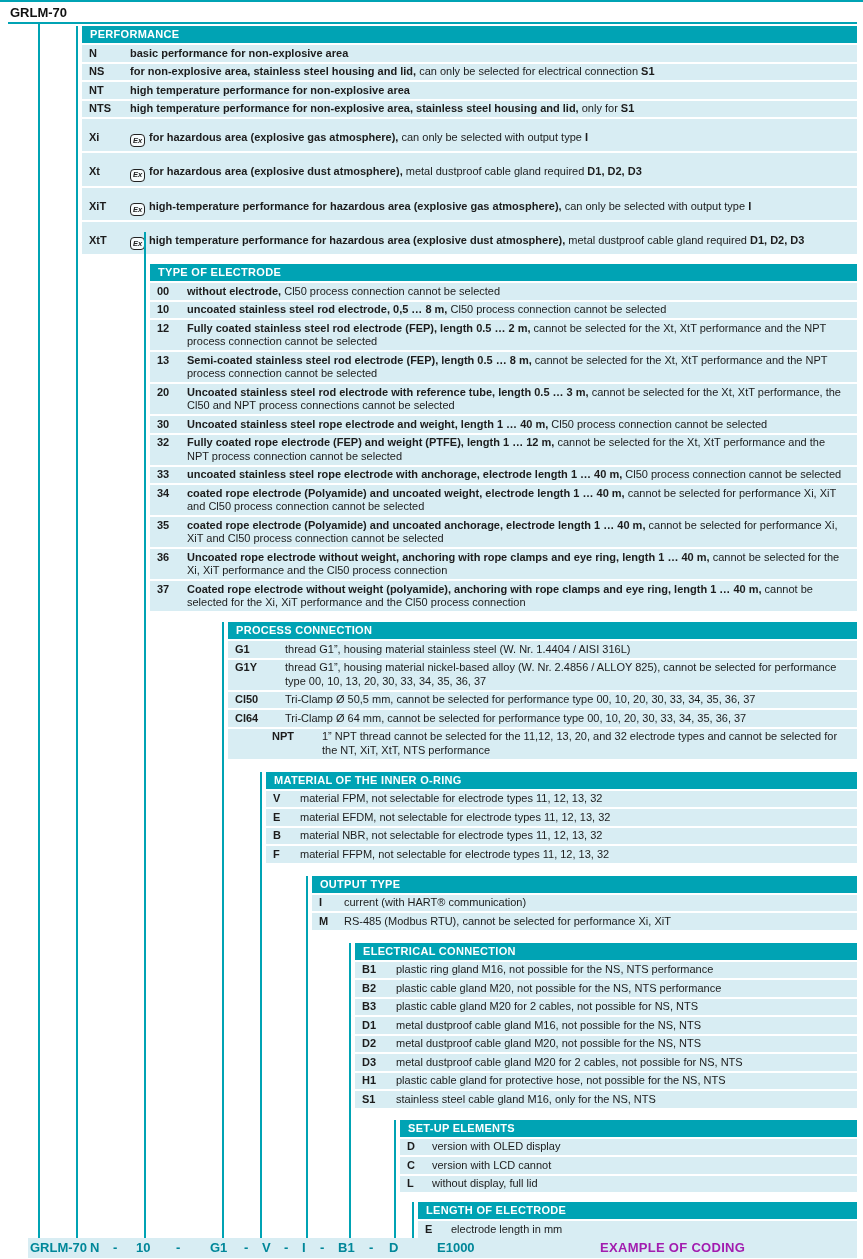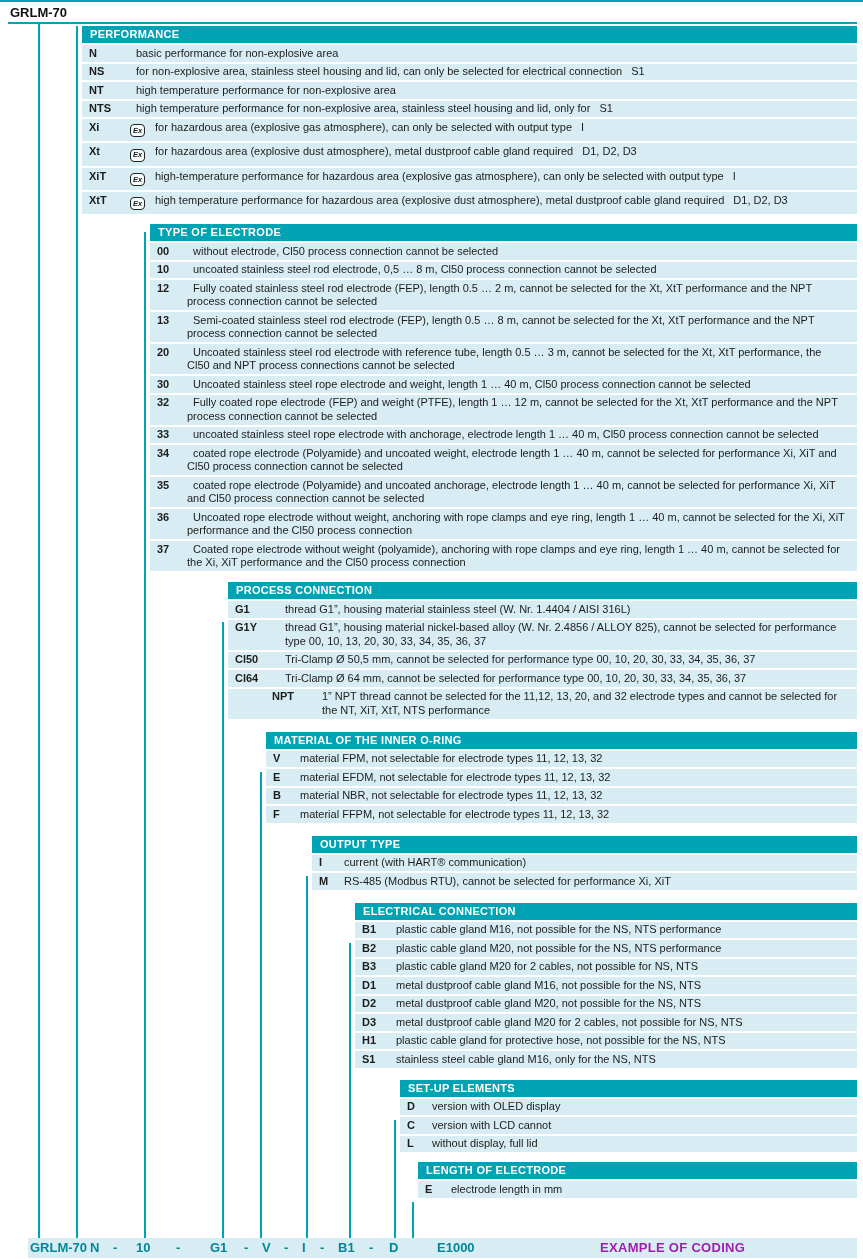--- a/index.html
+++ b/index.html
@@ -4,24 +4,24 @@
 <style>
   html,body{margin:0;padding:0;background:#ffffff;}
   body{font-family:"Liberation Sans", sans-serif;}
   #page{position:relative;width:863px;height:1259px;background:#fff;overflow:hidden;border-top:2px solid #00a3b4;box-sizing:border-box;}
   .page-title{font-size:13px;font-weight:bold;color:#111;padding:4px 0 3px 10px;line-height:13px;}
   .title-rule{height:2px;background:#00a3b4;margin:0 6px 0 8px;}
   .section{margin-right:6px;}
   .sec-title{background:#00a3b4;color:#fff;font-size:11px;font-weight:bold;letter-spacing:.3px;padding:2px 8px;line-height:13px;}
   .sec-rows{}
   .row{display:flex;background:#d8edf3;margin-top:2px;font-size:11px;line-height:13.5px;color:#1c1c1c;}
-  .row.has-icon .code, .row.has-icon .desc{padding-top:2px;padding-bottom:4px;}
+  .row.has-icon .code, .row.has-icon .desc{padding-top:12px;padding-bottom:4px;}
   .code{font-weight:bold;flex:0 0 auto;padding:1.5px 0 1.5px 7px;}
   .desc{flex:1 1 auto;padding:1.5px 10px 1.5px 0;}
-  .desc .b{font-weight:normal;margin-left:6px;}
+  .desc .b{font-weight:bold;}
   .ex-icon{display:inline-flex;align-items:center;justify-content:center;width:13px;height:11px;border:1.4px solid #222;border-radius:4px;font-size:7.5px;font-style:italic;font-weight:bold;color:#222;margin-right:4px;vertical-align:-2px;background:#f6fbfc;}
   .vline{position:absolute;width:2px;background:#00a3b4;}
   #example-row{position:absolute;left:28px;right:6px;top:1236px;height:20px;background:#d8edf3;}
   .ex-item{position:absolute;top:2px;font-size:13px;font-weight:bold;color:#008799;white-space:nowrap;line-height:16px;}
   .ex-label{position:absolute;top:2px;font-size:13px;font-weight:bold;color:#a21caf;white-space:nowrap;line-height:16px;letter-spacing:.3px;}
 </style>
 </head>
 <body>
 
 <div id="page">
@@ -175,21 +175,21 @@
             <div class="code" style="width: 25px;">M</div>
             <div class="desc"><span>RS-485 (Modbus RTU), cannot be selected for performance Xi, XiT</span></div>
           </div>
         </div>
   </div>
       <div class="section" style="margin-left: 355px; margin-top: 13px;">
     <div class="sec-title">ELECTRICAL CONNECTION</div>
     <div class="sec-rows">
           <div class="row">
             <div class="code" style="width: 34px;">B1</div>
-            <div class="desc"><span>plastic cable gland M16, not possible for the NS, NTS performance</span></div>
+            <div class="desc"><span>plastic ring gland M16, not possible for the NS, NTS performance</span></div>
           </div>
           <div class="row">
             <div class="code" style="width: 34px;">B2</div>
             <div class="desc"><span>plastic cable gland M20, not possible for the NS, NTS performance</span></div>
           </div>
           <div class="row">
             <div class="code" style="width: 34px;">B3</div>
             <div class="desc"><span>plastic cable gland M20 for 2 cables, not possible for NS, NTS</span></div>
           </div>
           <div class="row">

